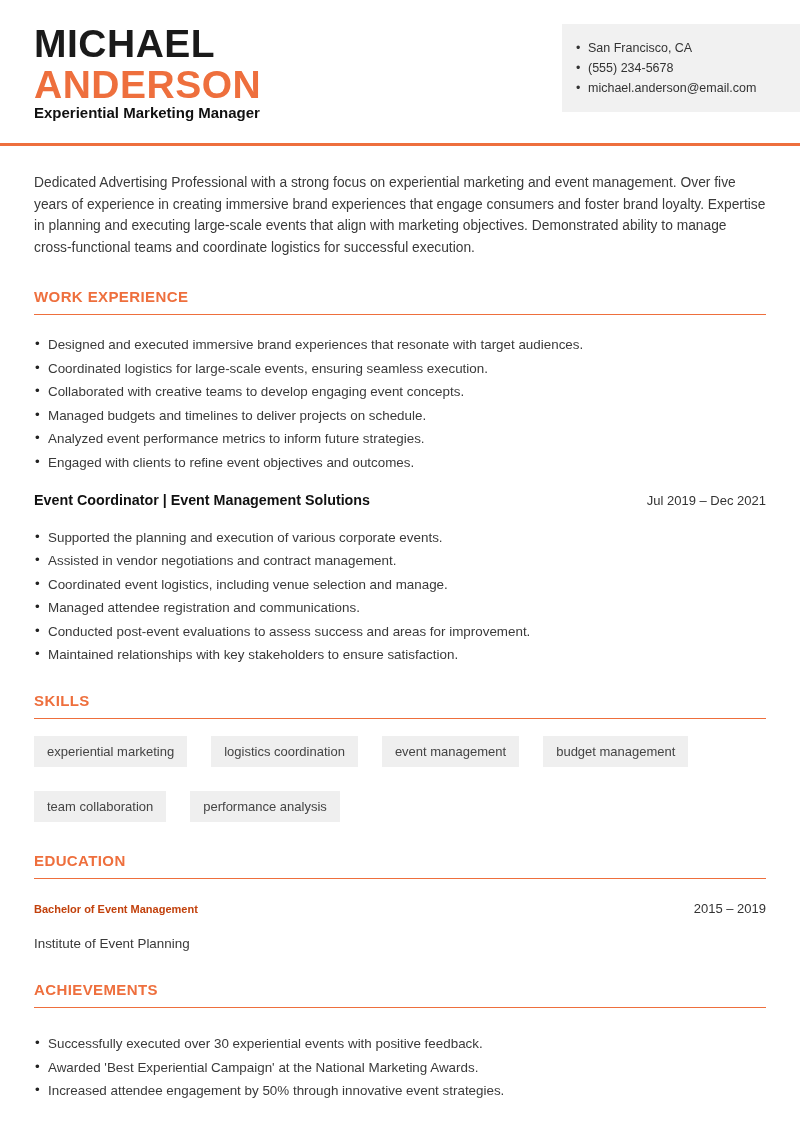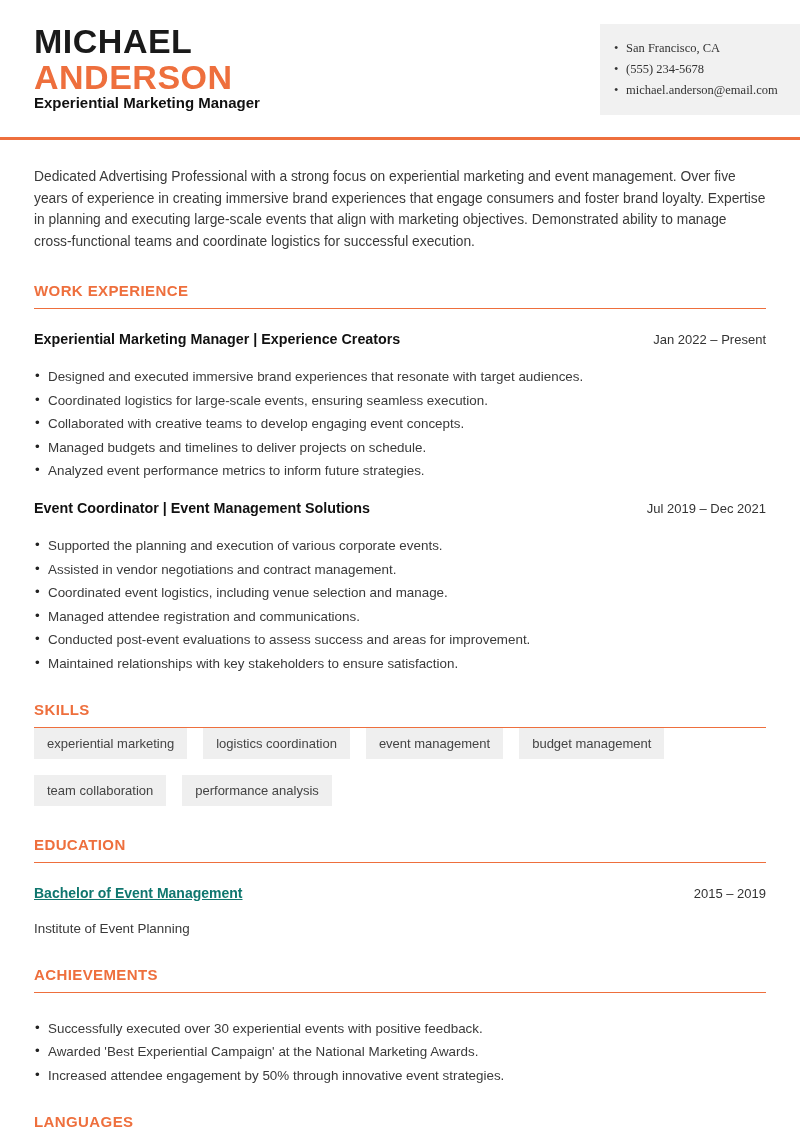--- a/index.html
+++ b/index.html
@@ -15,32 +15,31 @@
     width:800px;min-height:1130px;
     font-family:"Liberation Sans",sans-serif;
     color:var(--text);
     position:relative;overflow:hidden;
   }
   .header{
     display:flex;justify-content:space-between;align-items:flex-start;
     padding:24px 0 0 34px;
   }
   .name-block h1{
-    font-size:34px;line-height:1.0;letter-spacing:0.5px;
+    font-size:39px;line-height:1.0;letter-spacing:0.5px;
     font-weight:bold;color:var(--heading-text);
   }
   .name-block h1.last{color:var(--accent);margin-top:2px;}
   .candidate-title{
     font-size:15px;font-weight:bold;color:#111;
   }
   .contact-card{
     background:var(--contact-bg);
-    width:200px;min-height:82px;
+    width:238px;min-height:82px;
     padding:11px 14px 11px 14px;
-    font-family:Liberation Serif, serif;
   }
   .contact-card ul{list-style:none;}
   .contact-card li{
     position:relative;padding-left:12px;
     font-size:12.5px;color:#333;margin:6px 0;
   }
   .contact-card li::before{
     content:"•";position:absolute;left:0;top:0;color:#333;
   }
   .header-divider{
@@ -67,31 +66,31 @@
   .job-dates{font-size:13px;color:#333;white-space:nowrap;}
   ul.bullets{list-style:none;margin-top:22px;}
   ul.bullets li{
     position:relative;padding-left:14px;
     font-size:13.4px;color:#3a3a3a;margin:8.5px 0;
   }
   ul.bullets li::before{
     content:"•";position:absolute;left:1px;top:-1px;color:#222;
   }
   .tags{
-    display:flex;flex-wrap:wrap;gap:16px;
+    display:flex;flex-wrap:wrap;gap:24px;margin-top:17px;
   }
   .tag{
     background:var(--tag-bg);
     padding:8px 13px;font-size:13px;color:#444;
   }
   .edu-header{
     display:flex;justify-content:space-between;align-items:baseline;
     margin-top:22px;
   }
-  .degree{font-size:14px;font-weight:bold;color:#0f766e;text-decoration:underline;}
+  .degree{font-size:11px;font-weight:bold;color:#c2410c;}
   .edu-dates{font-size:13px;color:#333;}
   .school{margin-top:20px;font-size:13.4px;color:#3a3a3a;}
 </style>
 </head>
 <body>
 
 <div class="header">
   <div class="name-block">
     <h1>MICHAEL</h1>
     <h1 class="last">ANDERSON</h1>
@@ -109,30 +108,27 @@
 <div class="header-divider"></div>
 
 <div class="content">
 
   <p class="summary">Dedicated Advertising Professional with a strong focus on experiential marketing and event management. Over five years of experience in creating immersive brand experiences that engage consumers and foster brand loyalty. Expertise in planning and executing large-scale events that align with marketing objectives. Demonstrated ability to manage cross-functional teams and coordinate logistics for successful execution.</p>
 
   <div class="section">
     <div class="section-heading">WORK EXPERIENCE</div>
 
     <div class="job">
-      <div class="job-header">
-        <span class="job-title">Experiential Marketing Manager | Experience Creators</span>
-        <span class="job-dates">Jan 2022 – Present</span>
-      </div>
       <ul class="bullets">
         <li>Designed and executed immersive brand experiences that resonate with target audiences.</li>
         <li>Coordinated logistics for large-scale events, ensuring seamless execution.</li>
         <li>Collaborated with creative teams to develop engaging event concepts.</li>
         <li>Managed budgets and timelines to deliver projects on schedule.</li>
         <li>Analyzed event performance metrics to inform future strategies.</li>
+        <li>Engaged with clients to refine event objectives and outcomes.</li>
       </ul>
     </div>
 
     <div class="job">
       <div class="job-header">
         <span class="job-title">Event Coordinator | Event Management Solutions</span>
         <span class="job-dates">Jul 2019 – Dec 2021</span>
       </div>
       <ul class="bullets">
         <li>Supported the planning and execution of various corporate events.</li>

